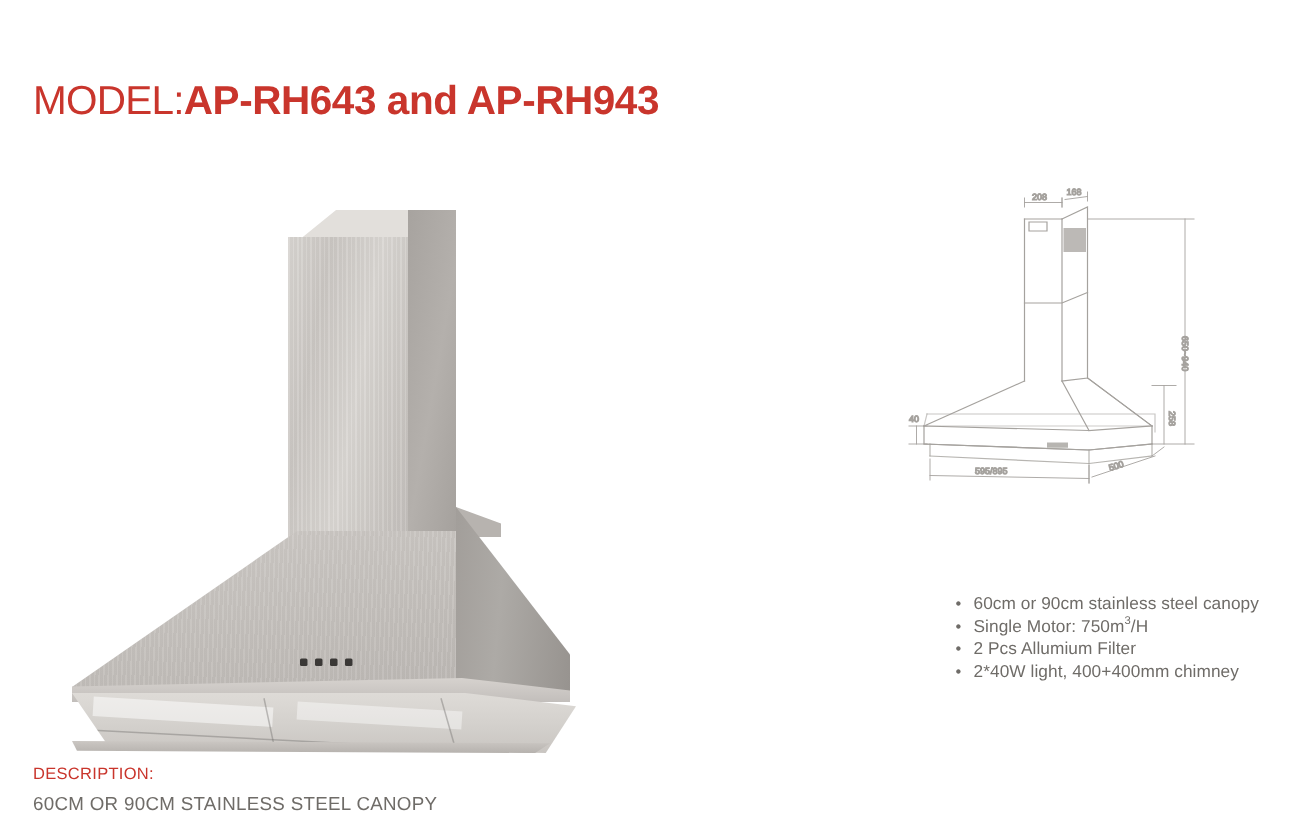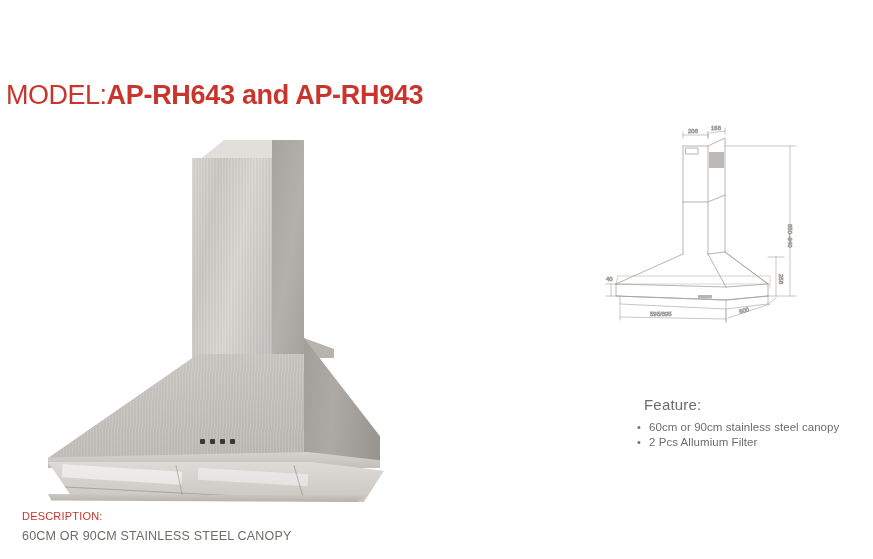--- a/index.html
+++ b/index.html
@@ -12,25 +12,24 @@
     height: 559px;
     position: relative;
     overflow: hidden;
     font-family: "Liberation Sans", sans-serif;
     -webkit-font-smoothing: antialiased;
   }
 
   
   #title-block {
     position: absolute;
-    left: 6px;
+    left: 22px;
     top: 54px;
     white-space: nowrap;
     line-height: 1;
-    margin-top: 28px;
   }
   .title-model-label {
     font-size: 27px;
     font-weight: 300;
     letter-spacing: -0.5px;
     color: #C9352C;
     vertical-align: baseline;
   }
   .title-model-value {
     font-size: 27px;
@@ -368,27 +367,32 @@
     <text class="dim-text" x="52" y="192">595/895</text>
 
     <path d="M128 186 L128 198" stroke-width="0.6"></path>
     <path d="M170 180 L178 174" stroke-width="0.6"></path>
     <path d="M130 194 L172 180" stroke-width="0.6"></path>
     <text class="dim-text" x="142" y="190" transform="rotate(-18 142 190)">500</text>
   </svg>
 </div>
 
 <div id="feature-block">
-  <p class="feature-heading">Feature:</p>
   <ul class="feature-list">
     <li>
       <span>60cm or 90cm stainless steel canopy</span>
     </li>
     <li>
+      <span>Single Motor: 750m</span><sup>3</sup><span>/H</span>
+    </li>
+    <li>
       <span>2 Pcs Allumium Filter</span>
+    </li>
+    <li>
+      <span>2*40W light, 400+400mm chimney</span>
     </li>
   </ul>
 </div>
 
 <div id="description-block">
   <p class="description-heading">DESCRIPTION:</p>
   <p class="description-text">60CM OR 90CM STAINLESS STEEL CANOPY</p>
 </div>
 
 </body></html>

